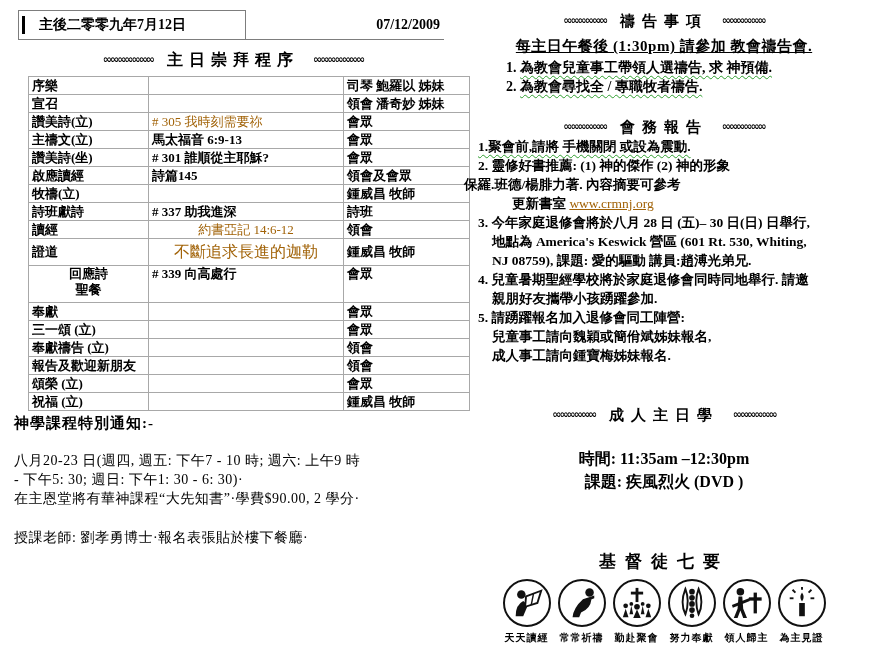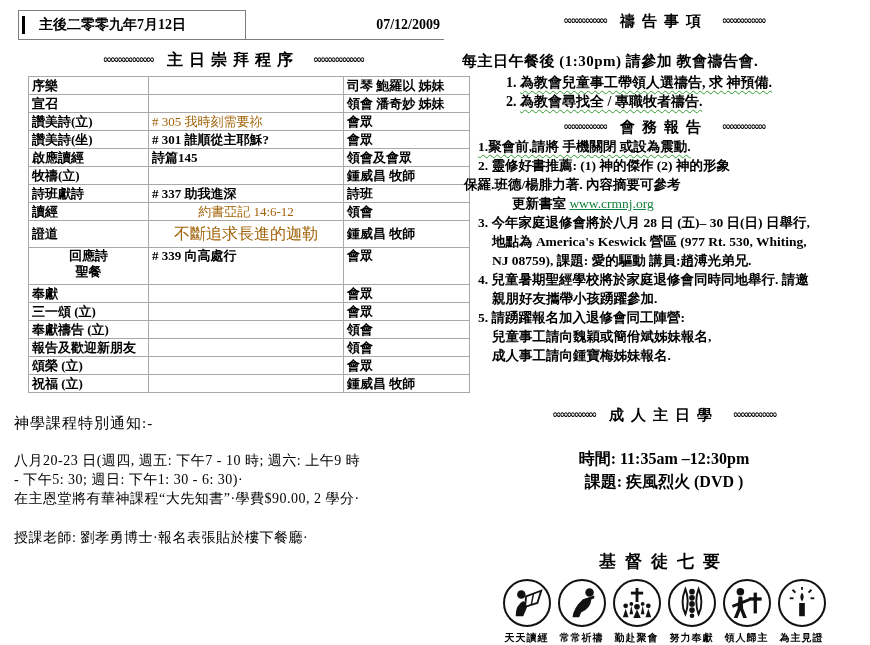--- a/index.html
+++ b/index.html
@@ -28,41 +28,41 @@
   td.c1{width:113px;} td.c2{width:188px;} td.c3{width:119px;margin-left:27px;}
   .gray{color:#a16207;font-weight:normal;}
   .cen{text-align:center;}
   tr.sermon td{height:26px;}
   .sermon-title{font-size:16px;}
   tr.resp td{height:36px;vertical-align:top;}
   .two-line{white-space:normal;line-height:17px;text-align:center;}
 
   
   .notice{position:absolute;left:14px;top:414px;width:452px;font-size:14px;letter-spacing:.5px;}
-  .notice .nt{font-weight:normal;font-size:15px;margin-bottom:18px;letter-spacing:1px;}
+  .notice .nt{font-weight:bold;font-size:15px;margin-bottom:18px;letter-spacing:1px;}
   .notice .ln{line-height:19px;}
   .notice .last{margin-top:20px;}
 
   
   .rcol{position:absolute;left:462px;top:0;width:404px;height:645px;}
   .sec-title{text-align:center;font-weight:bold;font-size:15px;white-space:nowrap;}
   .sec-title .t{letter-spacing:7px;padding:0 10px;}
 
   .prayer{position:absolute;top:12px;left:0;width:100%;}
-  .prayer .intro{font-size:15px;font-weight:bold;text-align:left;margin-top:21px;letter-spacing:.5px;}
+  .prayer .intro{font-size:15px;font-weight:bold;text-align:center;margin-top:6px;letter-spacing:.5px;text-decoration:underline;}
   .prayer ol{margin:2px 0 0 0;padding-left:58px;font-weight:bold;font-size:14px;line-height:19px;}
 
   .sq{text-decoration:underline;text-decoration-style:wavy;text-decoration-color:#2f9e2f;
       text-decoration-thickness:1px;text-underline-offset:3px;}
 
   .ann{position:absolute;top:118px;left:0;width:100%;}
   .ann .ln{font-size:13.5px;font-weight:bold;line-height:19px;white-space:nowrap;}
   .in1{padding-left:16px;} .in2{padding-left:30px;} .in0{padding-left:2px;}
   .inL{padding-left:50px;font-size:15px;}
-  .link{color:#15803d;text-decoration:underline;font-weight:normal;}
+  .link{color:#a16207;text-decoration:underline;font-weight:normal;}
 
   .ss{position:absolute;top:406px;left:0;width:100%;}
   .ss .ln{text-align:center;font-weight:bold;font-size:16px;line-height:23px;}
   .ss .first{margin-top:22px;}
 
   .ess{position:absolute;top:550px;left:6px;width:392px;}
   .ess .et{text-align:center;font-weight:bold;font-size:17px;letter-spacing:9px;}
   .ess .icons{display:flex;justify-content:center;gap:2px;margin-top:6px;}
   .ess .it{width:53px;display:flex;flex-direction:column;align-items:center;}
   .icircle{width:44px;height:44px;border:2.5px solid #111;border-radius:50%;
@@ -101,20 +101,25 @@
           <td class="c1">宣召</td>
           <td class="c2"></td>
           <td class="c3">領會  潘奇妙  姊妹</td>
         </tr>
     <tr>
           <td class="c1">讚美詩(立)</td>
           <td class="c2 gray"># 305 我時刻需要祢</td>
           <td class="c3">會眾</td>
         </tr>
     <tr>
+          <td class="c1">主禱文(立)</td>
+          <td class="c2">馬太福音 6:9-13</td>
+          <td class="c3">會眾</td>
+        </tr>
+    <tr>
           <td class="c1">讚美詩(坐)</td>
           <td class="c2"># 301 誰順從主耶穌?</td>
           <td class="c3">會眾</td>
         </tr>
     <tr>
           <td class="c1">啟應讀經</td>
           <td class="c2">詩篇145</td>
           <td class="c3">領會及會眾</td>
         </tr>
     <tr>
@@ -204,21 +209,21 @@
         <span class="t">會務報告</span>
         <span class="orn">∞∞∞∞∞∞</span>
       </div>
       <div class="ln in1"><span class="sq">1.聚會前,請將 手機關閉 或設為震動.</span></div>
       <div class="ln in1">2. 靈修好書推薦: (1) 神的傑作  (2) 神的形象</div>
       <div class="ln in0">保羅.班德/楊腓力著. 內容摘要可參考</div>
       <div class="ln inL">
         <span>更新書室 </span><a href="#" class="link">www.crmnj.org</a>
       </div>
       <div class="ln in1">3. 今年家庭退修會將於八月 28 日 (五)– 30 日(日) 日舉行,</div>
-      <div class="ln in2">地點為 America's Keswick 營區 (977 Rt. 530, Whiting,</div>
+      <div class="ln in2">地點為 America's Keswick 營區 (601 Rt. 530, Whiting,</div>
       <div class="ln in2">NJ 08759), 課題: 愛的驅動  講員:趙溥光弟兄.</div>
       <div class="ln in1">4. 兒童暑期聖經學校將於家庭退修會同時同地舉行. 請邀</div>
       <div class="ln in2">親朋好友攜帶小孩踴躍參加.</div>
       <div class="ln in1">5. 請踴躍報名加入退修會同工陣營:</div>
       <div class="ln in2">兒童事工請向魏穎或簡佾斌姊妹報名,</div>
       <div class="ln in2">成人事工請向鍾寶梅姊妹報名.</div>
     </div>
 
     <div class="ss">
       <div class="sec-title">

